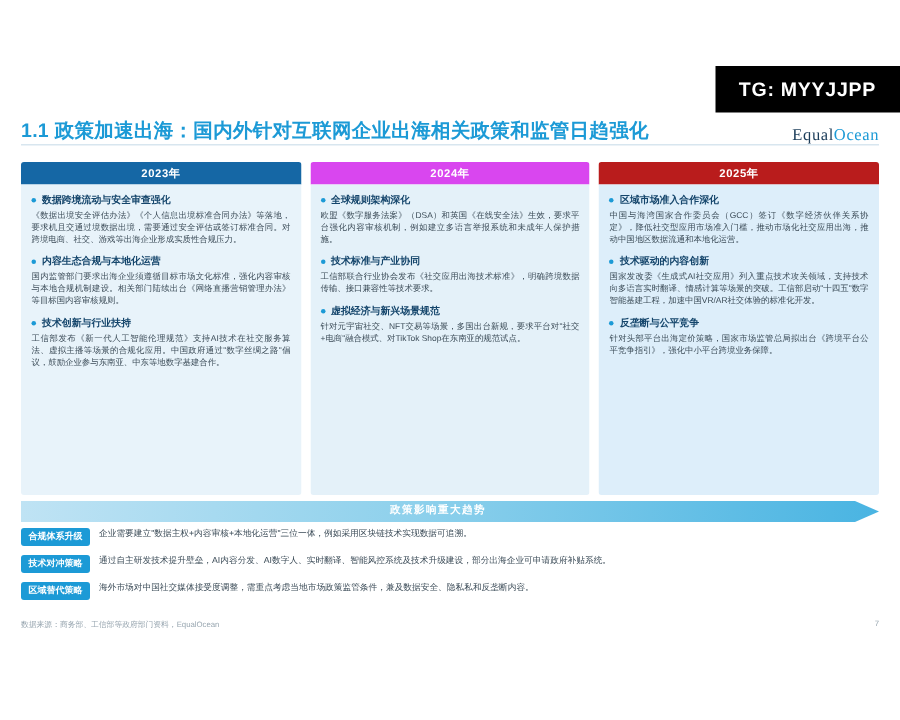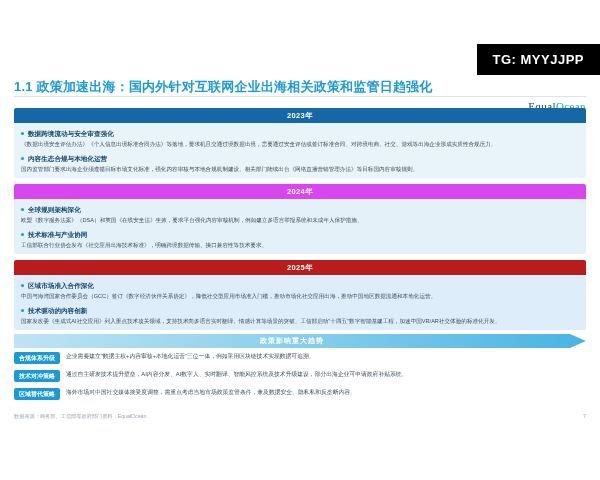--- a/index.html
+++ b/index.html
@@ -34,34 +34,34 @@
     z-index:30;
   }
   
   .headline{
     position:absolute;left:14px;top:78px;
     color:#1c9ad6;
     font-size:13px;font-weight:bold;
     letter-spacing:0.2px;
   }
   .brand{
-    position:absolute;right:14px;top:100px;
+    position:absolute;right:14px;top:84px;
     font-size:11px;color:#1b3c59;
     font-family:"Liberation Serif","DejaVu Serif",serif;
     letter-spacing:0.4px;
   }
   .brand .o{color:#1c9ad6;}
   .rule{
     position:absolute;left:14px;top:96px;width:572px;height:1px;
     background:#d8e6ef;
   }
   
   .cols{
     position:absolute;left:14px;top:108px;width:572px;height:222px;
-    display:flex;gap:6px;flex-direction:column;
+    display:flex;gap:6px;
   }
   .col{
     flex:1;display:flex;flex-direction:column;
     border-radius:2px;overflow:hidden;
   }
   .col-head{
     height:15px;line-height:15px;text-align:center;
     color:#ffffff;font-size:7.5px;font-weight:bold;
     letter-spacing:0.4px;
   }

